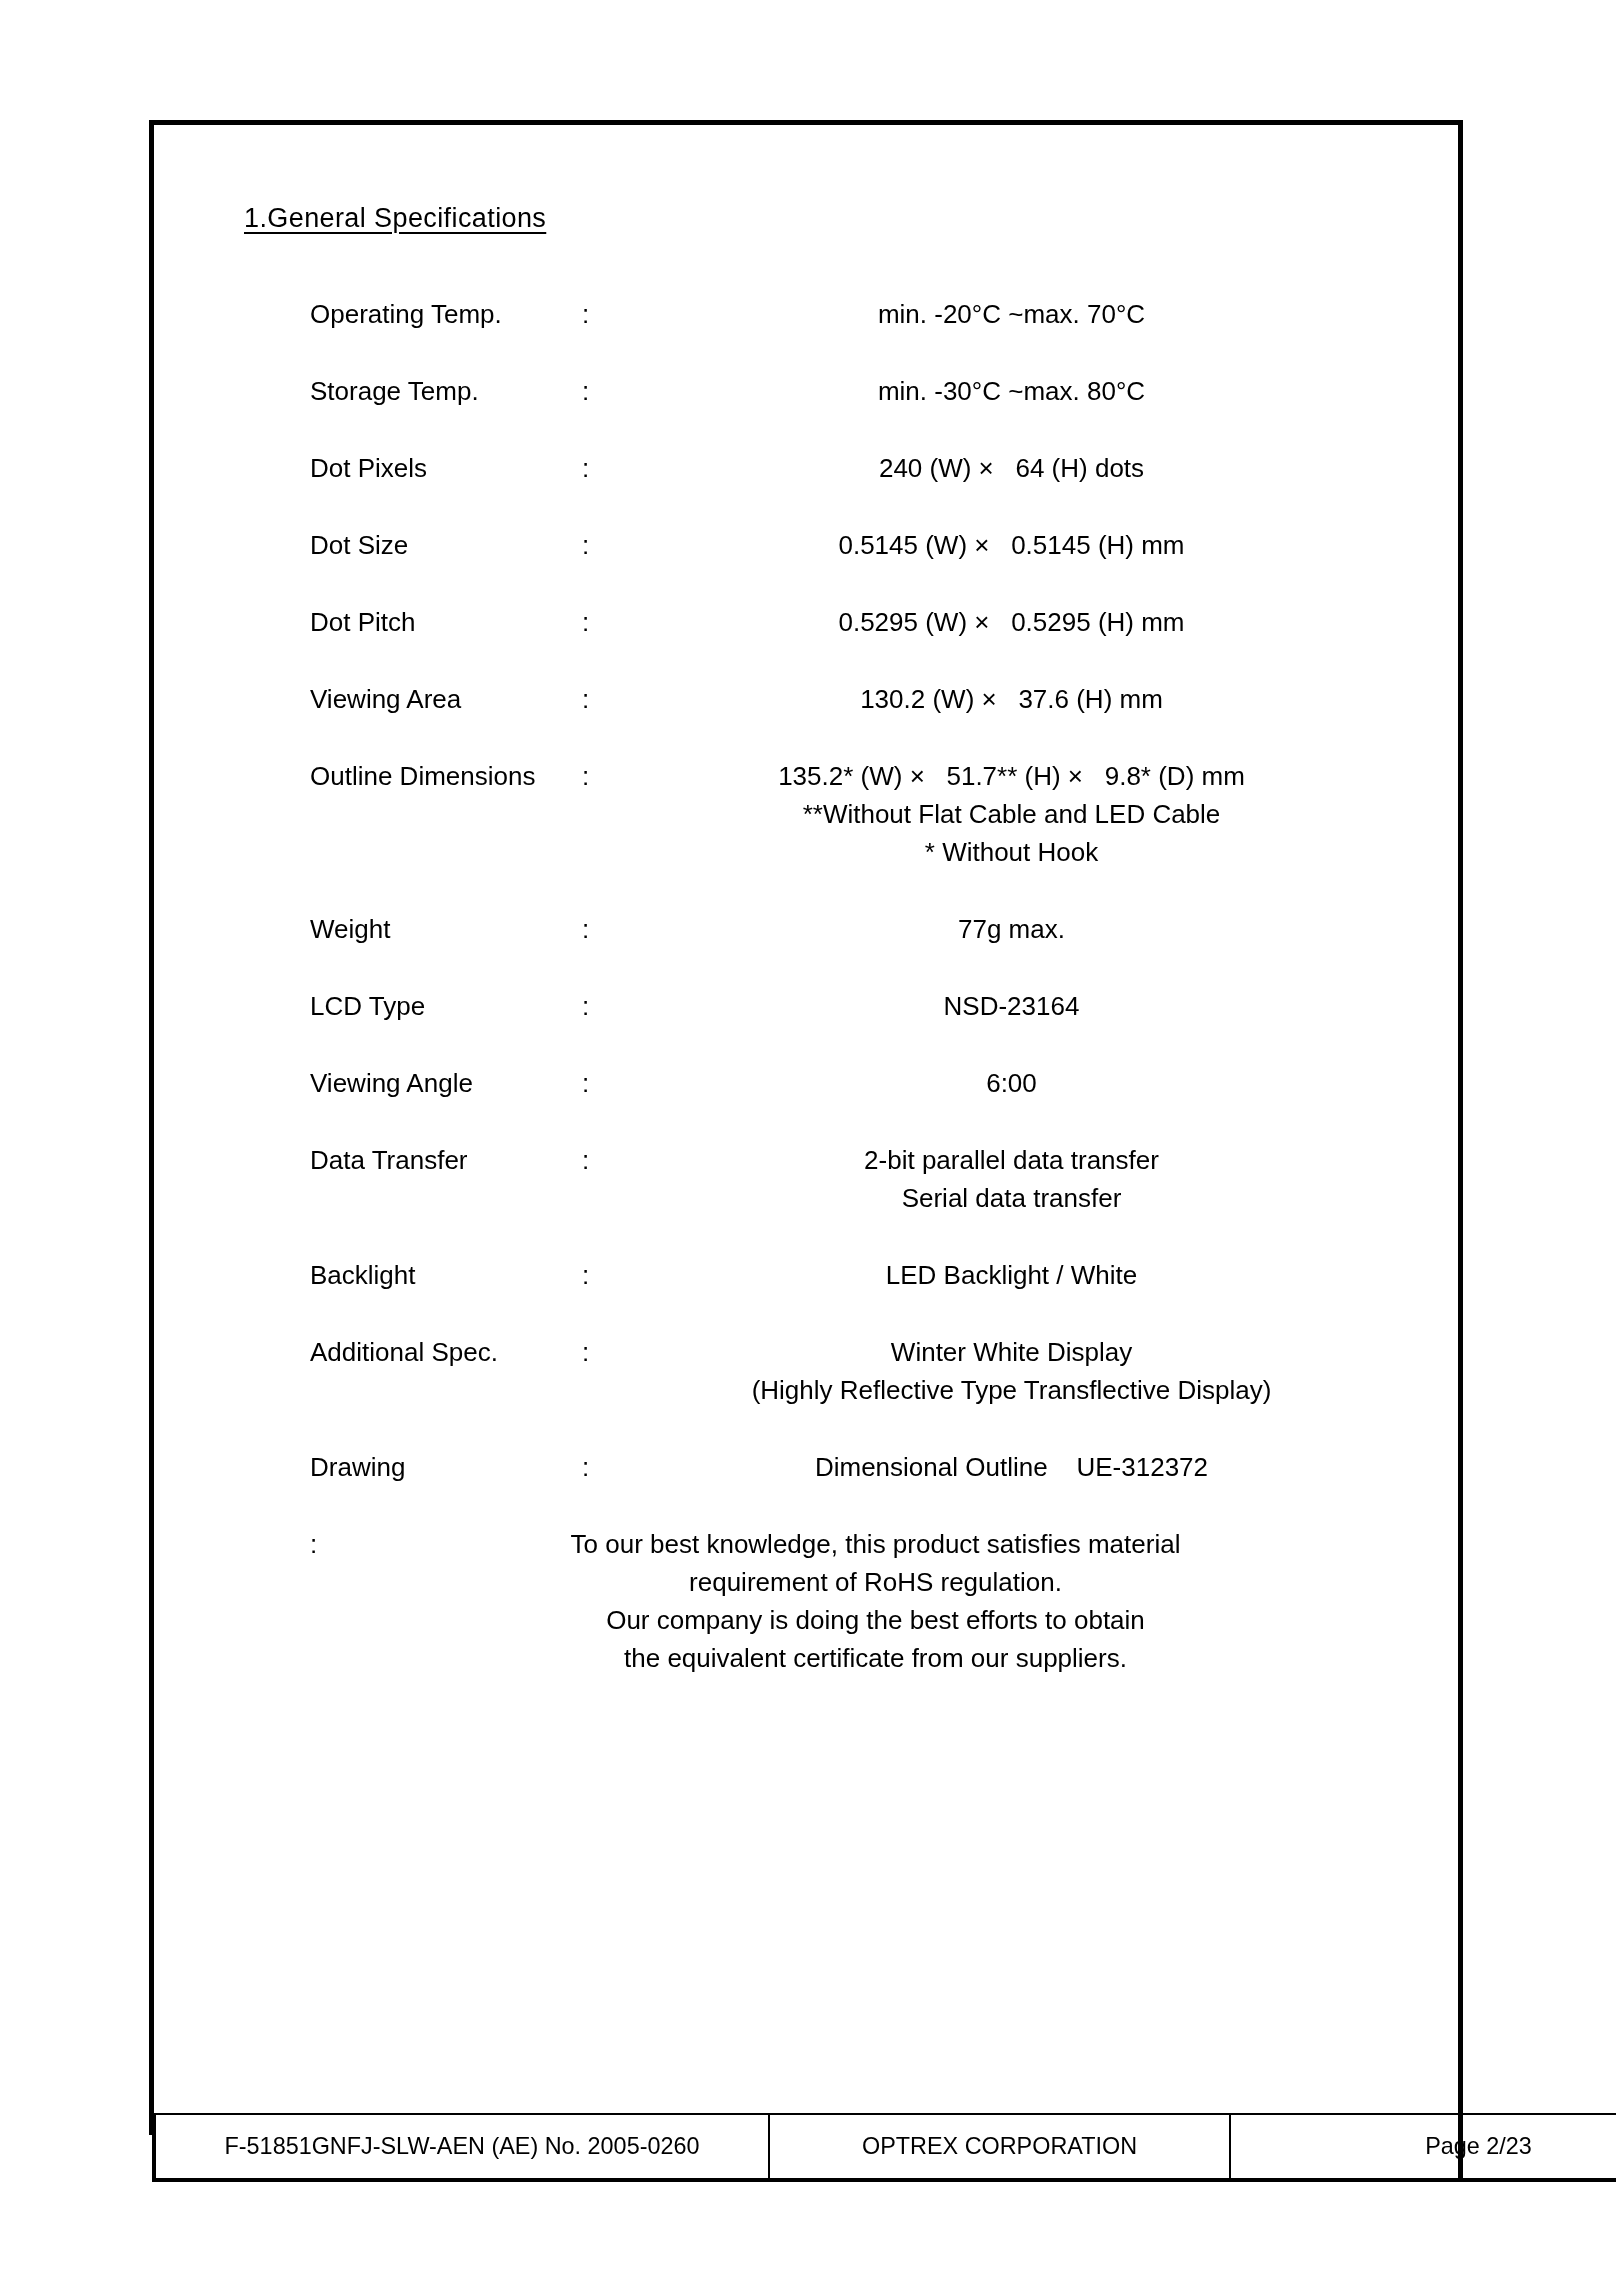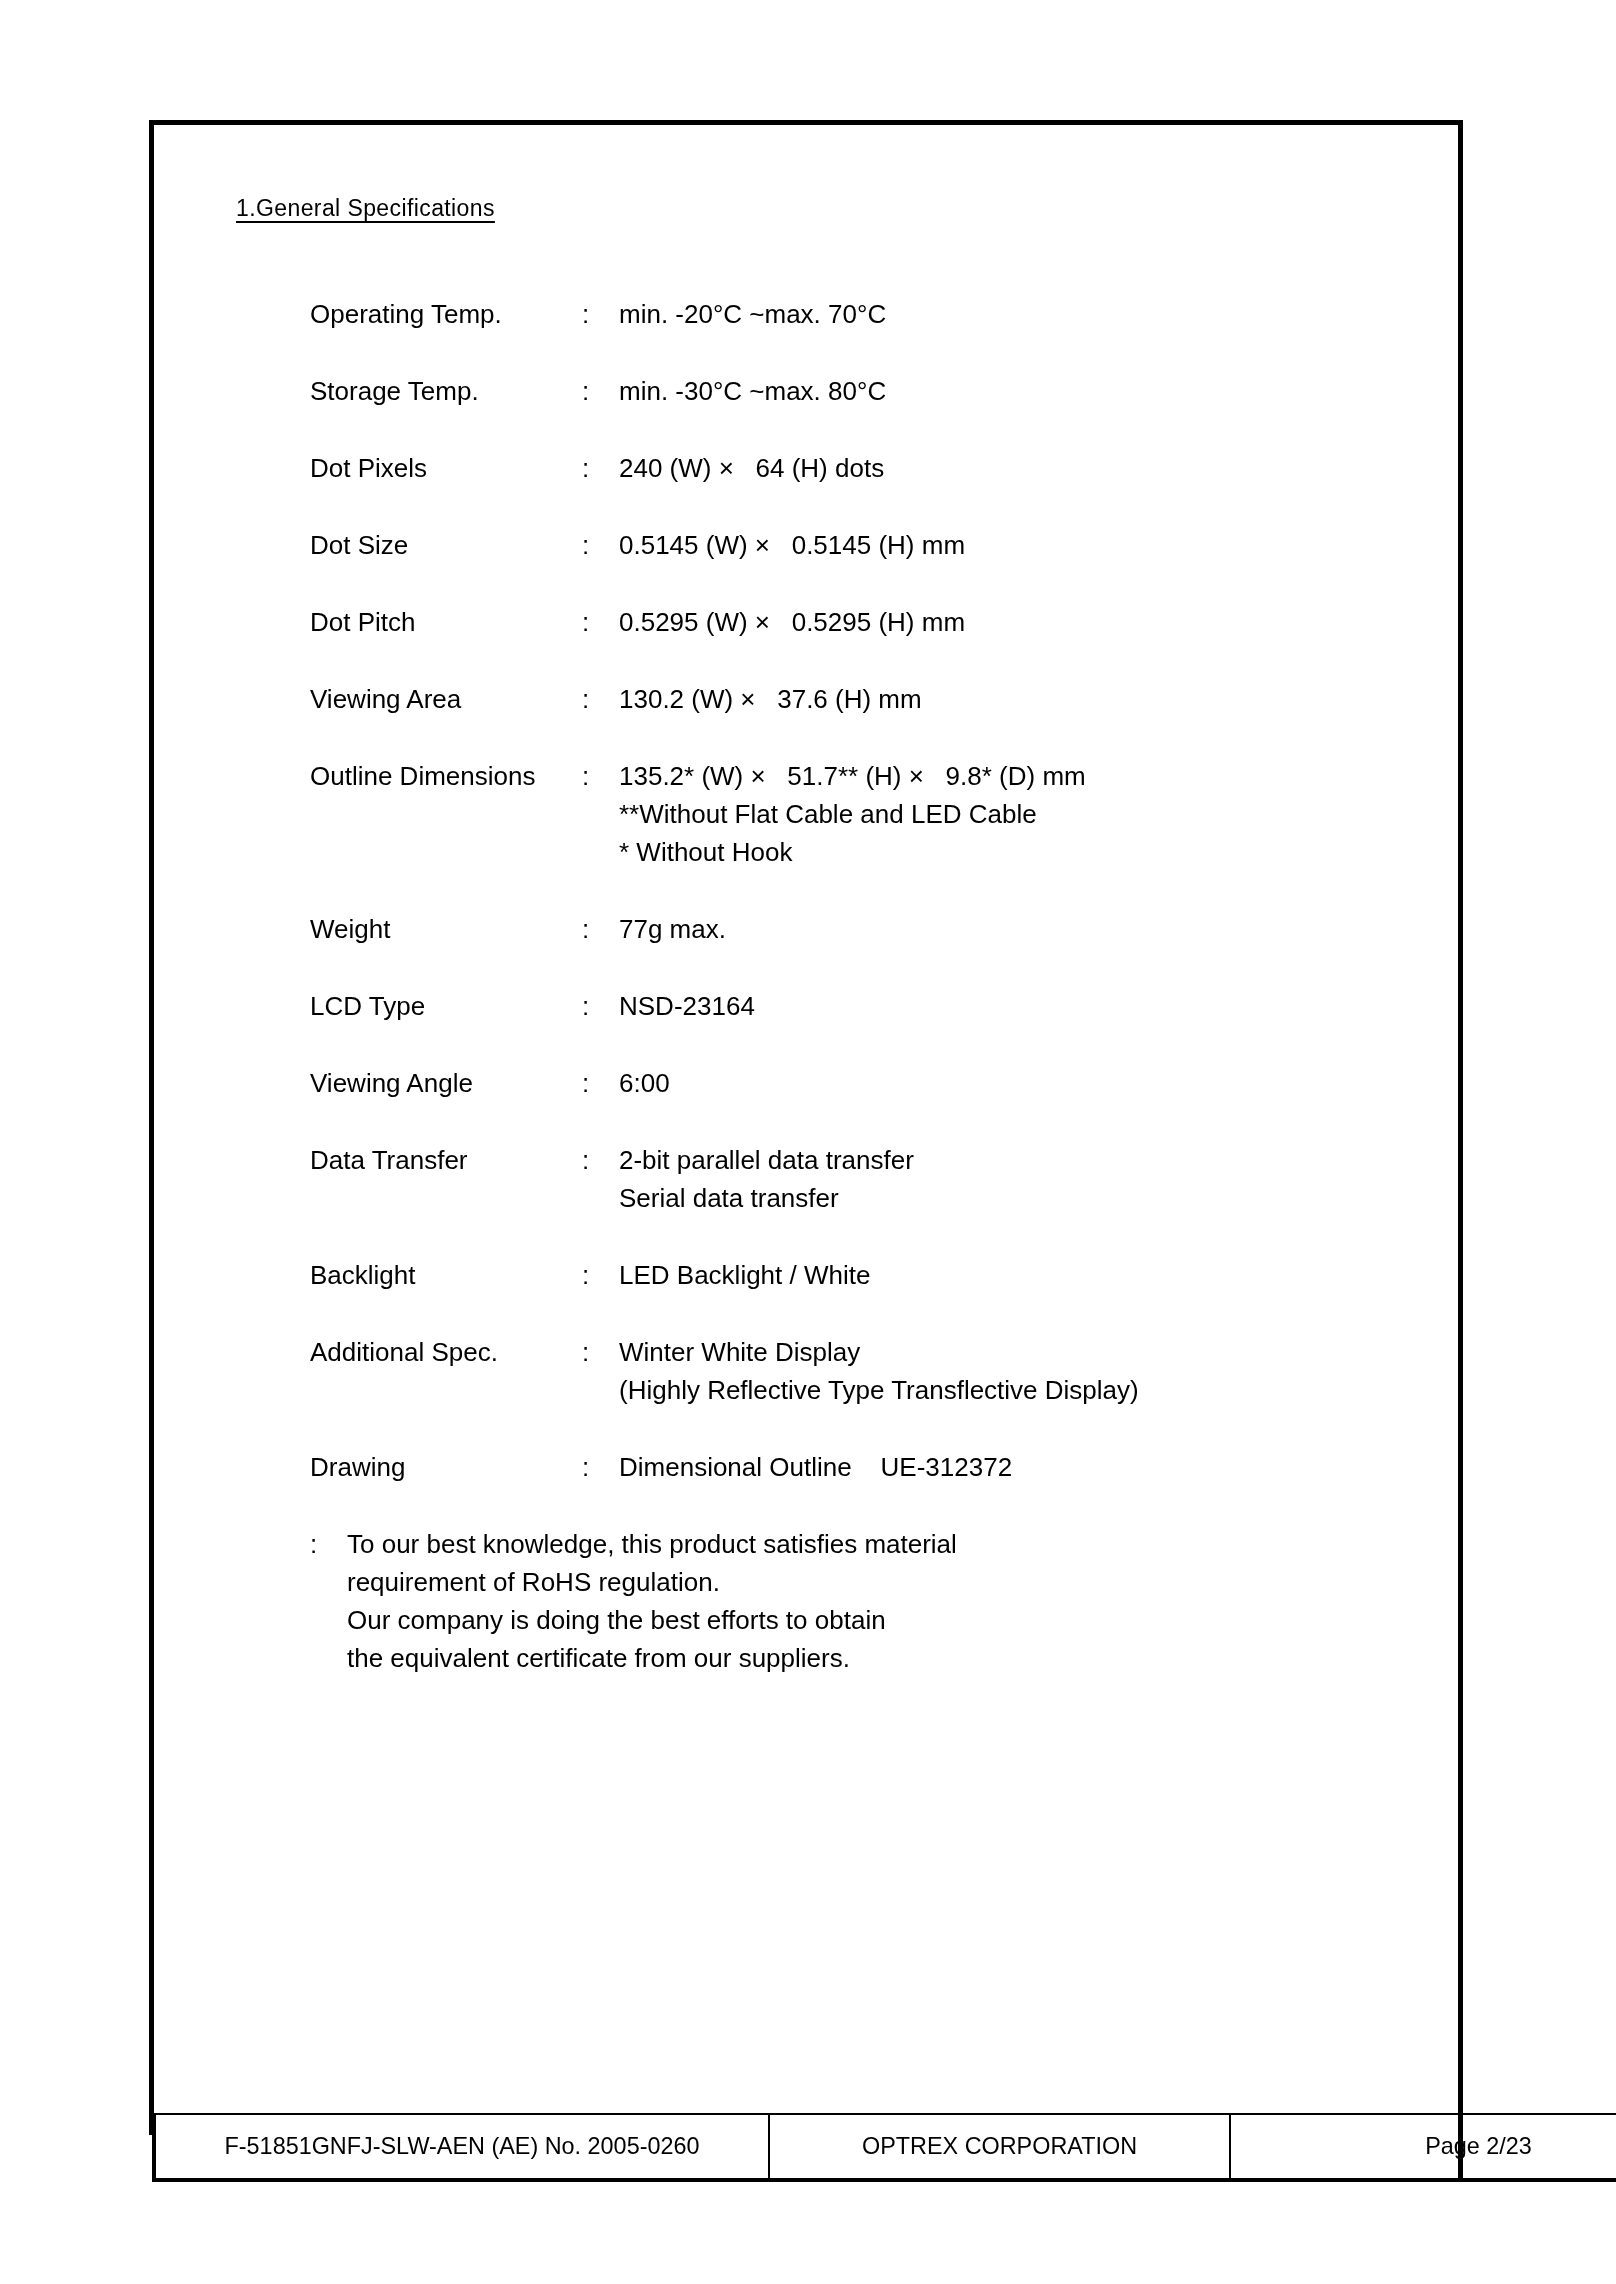--- a/index.html
+++ b/index.html
@@ -41,45 +41,45 @@
       box-sizing: border-box;
     }
     .footer-cell.c1 { width: 614px; border-right: 2.3px solid #000; }
     .footer-cell.c2 { width: 461px; border-right: 2.3px solid #000; }
     .footer-cell.c3 { flex: 1; margin-left: 6px; }
 
     .section-title {
       position: absolute;
       left: 232px;
       top: 191px;
-      font-size: 23px;
+      font-size: 27px;
       text-decoration: underline;
       text-decoration-thickness: 2.3px;
       text-underline-offset: 4.7px;
       letter-spacing: 0.4px;
-      margin: 4px;
+      margin: 12px;
       font-weight: normal;
     }
 
     .spec-list {
       position: absolute;
       left: 310px;
       top: 295px;
       width: 1094px;
     }
     .spec-row {
       display: flex;
       font-size: 26px;
       line-height: 38px;
       margin-bottom: 39px;
     }
     .spec-label { width: 272px; flex: none; }
     .spec-colon { width: 37px; flex: none; }
     .spec-values { flex: 1; }
-    .spec-line { display: block; white-space: pre; }
+    .spec-line { display: block; white-space: pre; text-align: center; }
   </style>
 </head>
 <body>
 
 <div class="frame-top"></div>
 <div class="frame-left"></div>
 <div class="frame-right"></div>
 
 <h1 class="section-title">1.General Specifications</h1>
 

